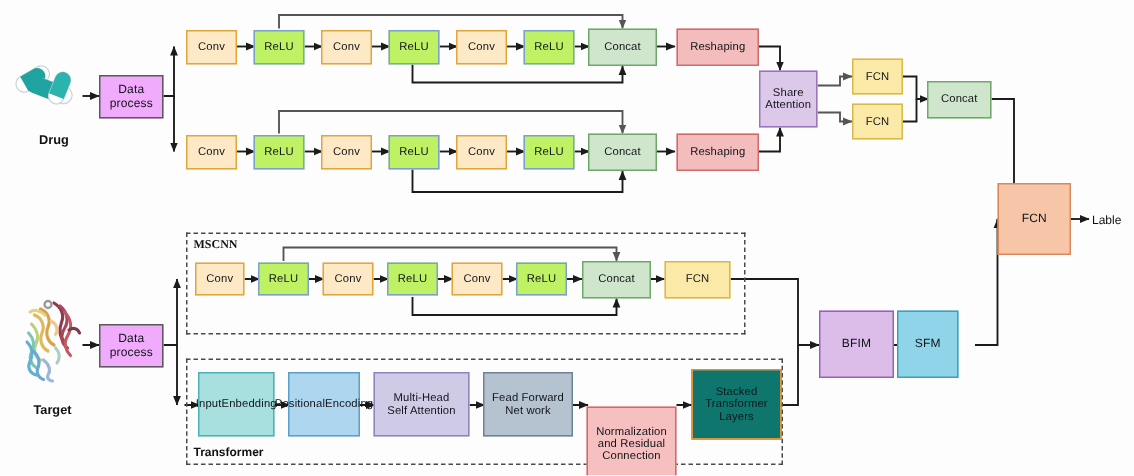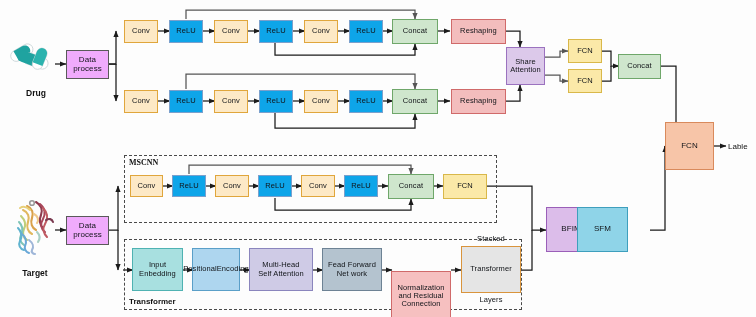--- a/index.html
+++ b/index.html
@@ -13,35 +13,35 @@
     text-align:center;
     font-family:"Liberation Sans",sans-serif;
     color:#111418;
     line-height:1.08;
     border-width:1px;border-style:solid;
     letter-spacing:0.1px;
   }
 
   
   .c-conv   {background:#fde9c6;border-color:#e0a63c;}
-  .c-relu   {background:#0ea5e9;border-color:#7ba0cc;}
+  .c-relu   {background:#bef264;border-color:#7ba0cc;}
   .c-concat {background:#cfe6cd;border-color:#6fa76a;}
   .c-resh   {background:#f3bdbd;border-color:#d06a6a;}
   .c-attn   {background:#dcc9ea;border-color:#9b72bf;}
   .c-fcn    {background:#fbe9a8;border-color:#d9b84a;}
   .c-fcnout {background:#f7c5a8;border-color:#d98a5c;}
   .c-plain  {background:#f0abfc;border-color:#5a5a5a;}
   .c-bfim   {background:#dcbdea;border-color:#9a5fb8;}
   .c-sfm    {background:#8fd4e8;border-color:#3e9fbd;}
   .c-embed  {background:#a8e0e0;border-color:#4fb2b2;}
   .c-posenc {background:#aed6ef;border-color:#5a9fc8;}
   .c-mhsa   {background:#cfcbe6;border-color:#8a85bd;}
   .c-ffn    {background:#b4c3cf;border-color:#6d8294;justify-content:center;}
   .c-norm   {background:#f6c0c0;border-color:#d06a6a;margin-top:27px;}
-  .c-stack  {background:#e5e5e5;border-color:#d9943c;gap:22px;}
+  .c-stack  {background:#0f766e;border-color:#d9943c;}
 
   .dashbox{
     position:absolute;box-sizing:border-box;
     border:1.4px dashed #4a4a4a;background:transparent;
   }
   .dashlabel{
     position:absolute;font-size:8px;font-weight:bold;color:#111;
     font-family:"Liberation Sans",sans-serif;white-space:nowrap;
   }
   .sidelabel{
@@ -234,21 +234,21 @@
 
   <div class="node c-conv" style="left:130px;top:175px;width:33px;height:22px;font-size:7.5px;">Conv</div>
   <div class="node c-relu" style="left:172px;top:175px;width:34px;height:22px;font-size:7.5px;">ReLU</div>
   <div class="node c-conv" style="left:215px;top:175px;width:34px;height:22px;font-size:7.5px;">Conv</div>
   <div class="node c-relu" style="left:258px;top:175px;width:34px;height:22px;font-size:7.5px;">ReLU</div>
   <div class="node c-conv" style="left:301px;top:175px;width:34px;height:22px;font-size:7.5px;">Conv</div>
   <div class="node c-relu" style="left:344px;top:175px;width:34px;height:22px;font-size:7.5px;">ReLU</div>
   <div class="node c-concat" style="left:388px;top:174px;width:46px;height:25px;font-size:7.5px;">Concat</div>
   <div class="node c-fcn" style="left:443px;top:174px;width:44px;height:25px;font-size:7.5px;">FCN</div>
 
-  <div class="node c-embed" style="left:132px;top:248px;width:51px;height:43px;flex-direction:column;font-size:7.5px;">
+  <div class="node c-embed" style="left:132px;top:248px;width:51px;height:43px;flex-direction:row;font-size:7.5px;">
     <span>Input</span>
     <span>Enbedding</span>
   </div>
   <div class="node c-posenc" style="left:192px;top:248px;width:48px;height:43px;flex-direction:row;font-size:7.5px;">
     <span>Positional</span>
     <span>Encoding</span>
   </div>
   <div class="node c-mhsa" style="left:249px;top:248px;width:64px;height:43px;flex-direction:column;font-size:7.5px;">
     <span>Multi-Head</span>
     <span>Self Attention</span>
@@ -262,18 +262,18 @@
     <span>and Residual</span>
     <span>Connection</span>
   </div>
   <div class="node c-stack" style="left:461px;top:246px;width:60px;height:47px;flex-direction:column;font-size:7.5px;">
     <span>Stacked</span>
     <span>Transformer</span>
     <span>Layers</span>
   </div>
 
   <div class="node c-bfim" style="left:546px;top:207px;width:50px;height:45px;font-size:8px;">BFIM</div>
-  <div class="node c-sfm" style="left:577px;top:207px;width:51px;height:45px;font-size:8px;text-align:center;">SFM</div>
+  <div class="node c-sfm" style="left:598px;top:207px;width:41px;height:45px;font-size:8px;text-align:center;">SFM</div>
 
   <div class="node c-fcnout" style="left:665px;top:122px;width:49px;height:48px;font-size:8px;">FCN</div>
   <div class="outlabel" style="left:728px;top:142px;">Lable</div>
 
 </div>
 
 </body></html>

